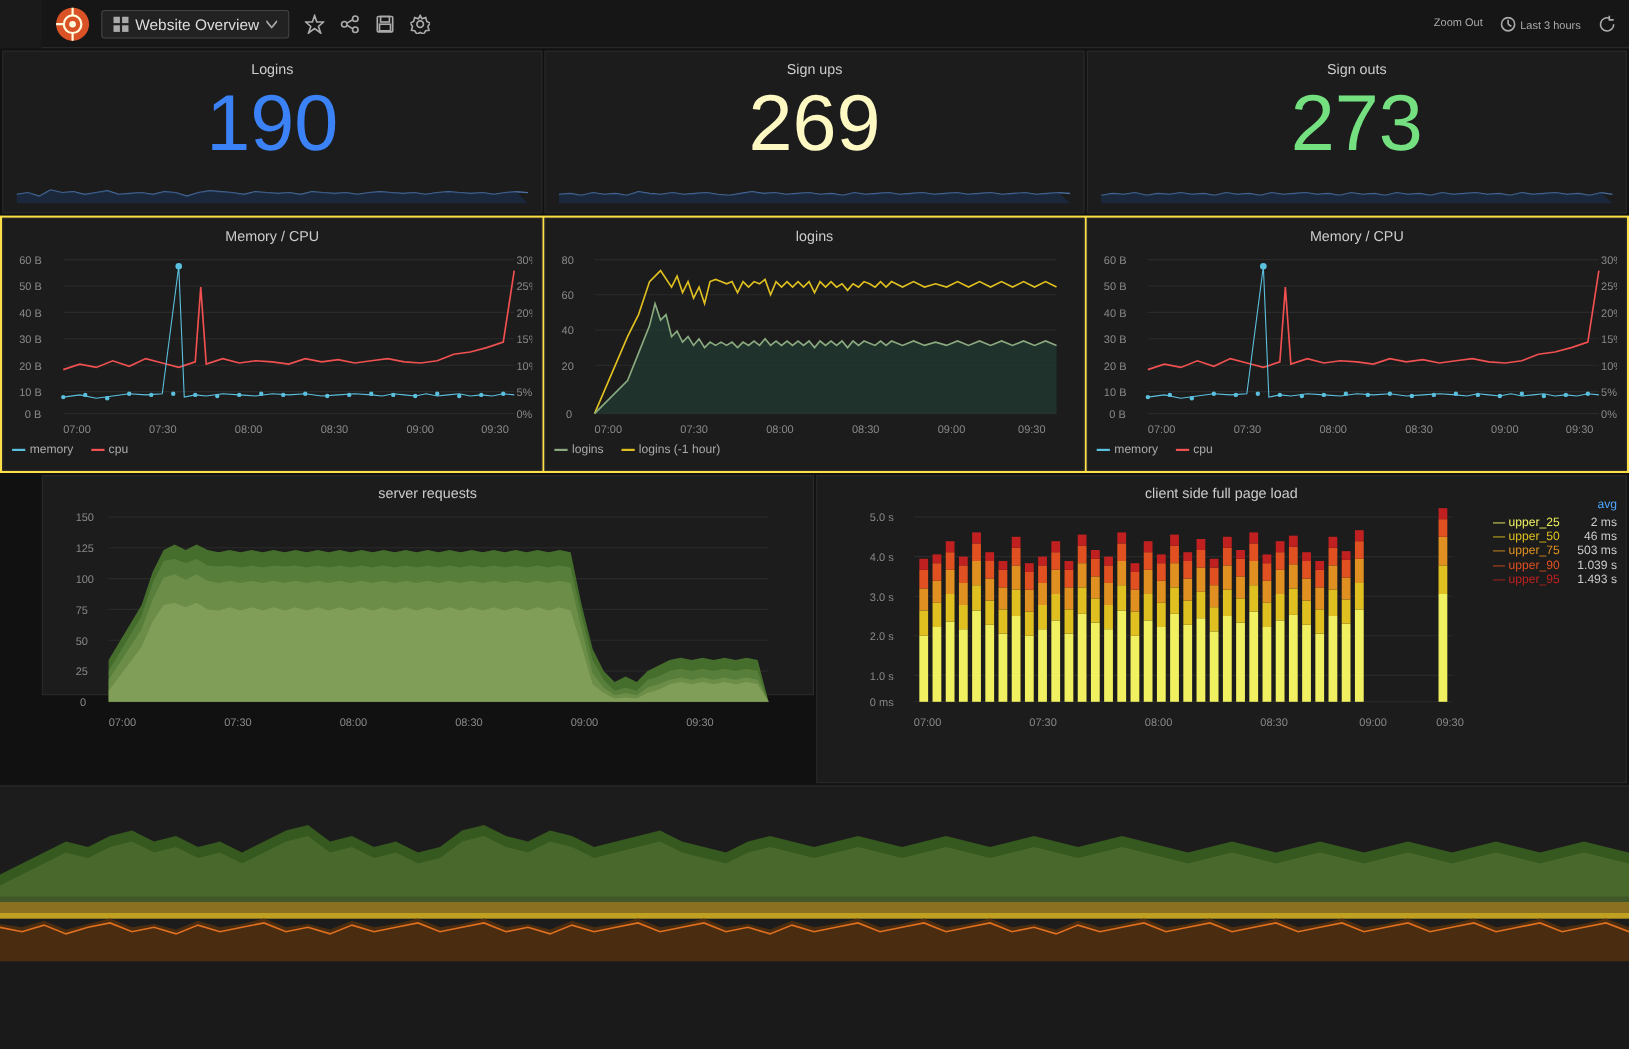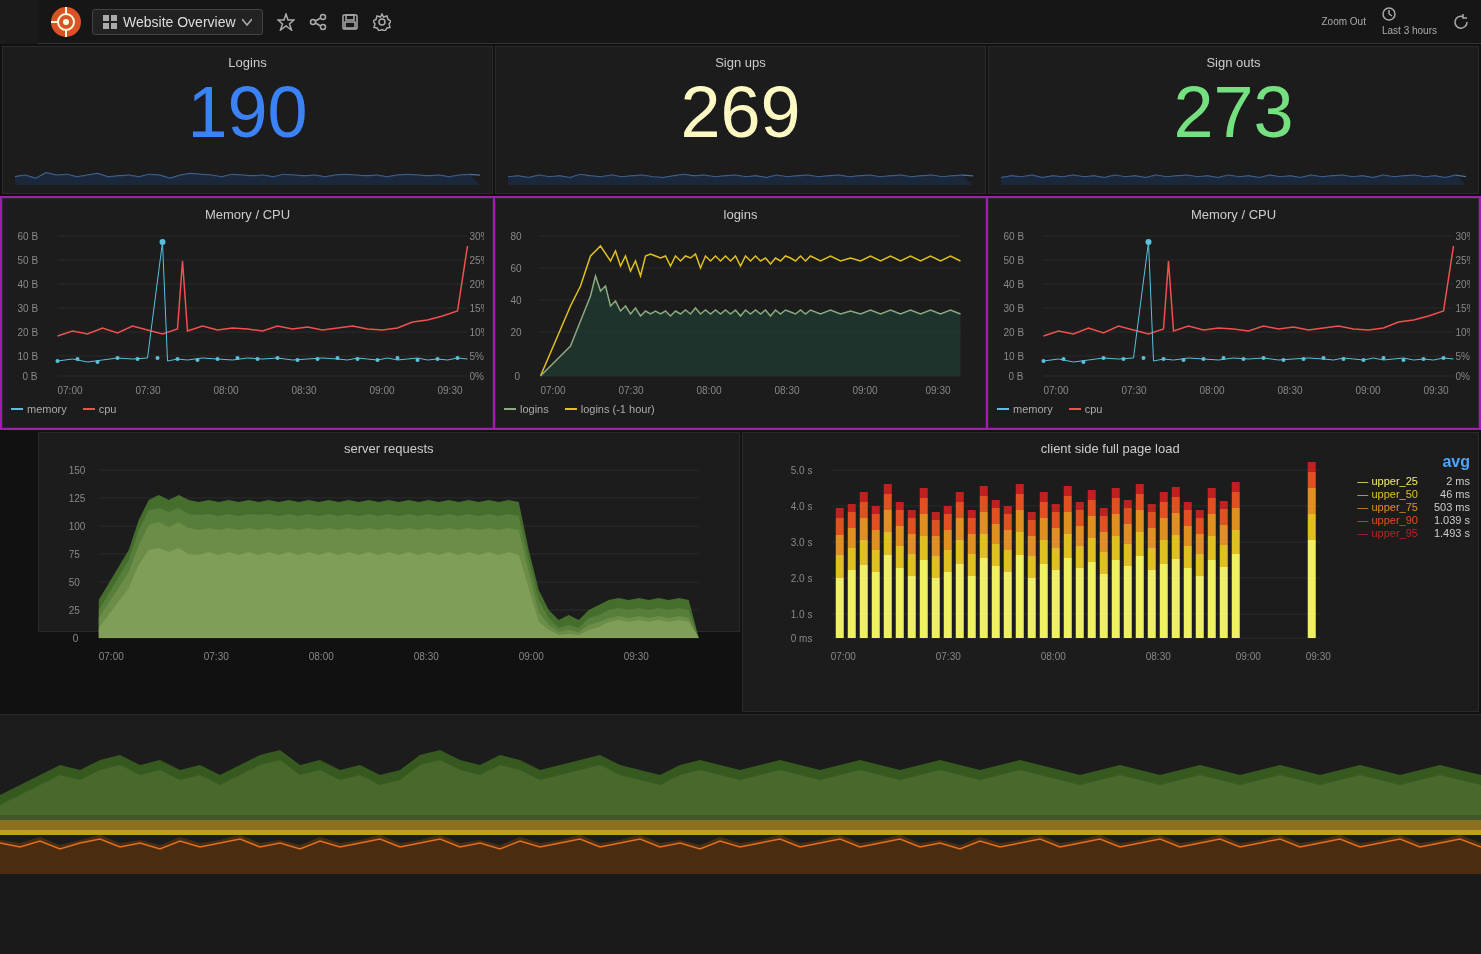--- a/index.html
+++ b/index.html
@@ -17,35 +17,35 @@
     .stat-row { display: grid; grid-template-columns: 1fr 1fr 1fr; gap: 2px; background: #111; padding: 2px; }
     .stat-panel { background: #1c1c1c; border: 1px solid #2a2a2a; padding: 8px 12px; position: relative; overflow: hidden; height: 148px; display: flex; flex-direction: column; }
     .stat-title { text-align: center; color: #ccc; font-size: 13px; font-weight: 500; margin-bottom: 2px; }
     .stat-value { text-align: center; font-size: 72px; font-weight: 300; line-height: 1; margin: 4px 0; }
     .stat-value.red { color: #3b82f6; }
     .stat-value.orange { color: #fef9c3; }
     .stat-value.green { color: #74e080; }
     .stat-sparkline { width: 100%; height: 40px; }
 
     
-    .chart-row-3 { display: grid; grid-template-columns: 1fr 1fr 1fr; gap: 2px; background: #a21caf; padding: 2px; }
+    .chart-row-3 { display: grid; grid-template-columns: 1fr 1fr 1fr; gap: 2px; background: #fde047; padding: 2px; }
     .chart-row-2 { display: grid; grid-template-columns: 1fr 1fr; gap: 2px; background: #111; padding: 2px; }
     .chart-panel { background: #1c1c1c; border: 1px solid #2a2a2a; padding: 8px; position: relative; }
     .chart-title { text-align: center; color: #ccc; font-size: 13px; font-weight: 500; margin-bottom: 4px; }
     .chart-area { width: 100%; position: relative; }
     .chart-legend { display: flex; gap: 16px; align-items: center; margin-top: 4px; font-size: 11px; color: #aaa; flex-wrap: wrap; }
     .legend-item { display: flex; align-items: center; gap: 4px; }
     .legend-dot { width: 12px; height: 2px; display: inline-block; }
 
     
     .overview-row { background: #1c1c1c; height: 160px; border-top: 1px solid #2a2a2a; position: relative; overflow: hidden; }
 
     
     .right-legend { position: absolute; right: 8px; top: 30px; font-size: 11px; }
-    .right-legend-avg { color: #4da6ff; font-size: 16px; font-weight: bold; text-align: right; margin-bottom: 2px; }
+    .right-legend-avg { color: #4da6ff; font-size: 11px; font-weight: normal; text-align: right; margin-bottom: 2px; }
     .right-legend-item { display: flex; justify-content: space-between; gap: 16px; margin-bottom: 1px; margin-left: 23px; }
 
     svg text { font-family: 'Helvetica Neue', Arial, sans-serif; }
 
     .y-label { font-size: 10px; fill: #888; }
     .x-label { font-size: 10px; fill: #888; }
     .grid-line { stroke: #2a2a2a; stroke-width: 1; }
   </style>
 </head>
 <body>
@@ -88,21 +88,21 @@
         <rect x="5" y="2" width="8" height="5" fill="none" stroke="#aaa" stroke-width="1.5"></rect>
         <rect x="4" y="9" width="10" height="6" fill="none" stroke="#aaa" stroke-width="1.5"></rect>
       </svg>
     <svg width="18" height="18" viewBox="0 0 18 18" style="cursor:pointer">
         <circle cx="9" cy="9" r="3" fill="none" stroke="#aaa" stroke-width="1.5"></circle>
         <path d="M9 1 L10.5 4 L14 3 L15 6.5 L18 8 L16 11 L17 14.5 L14 15 L12 18 L9 16.5 L6 18 L4 15 L1 14.5 L2 11 L0 8 L3 6.5 L4 3 L7.5 4 Z" fill="none" stroke="#aaa" stroke-width="1.5"></path>
       </svg>
   </div>
   <div class="topbar-right">
     <span style="cursor:pointer">Zoom Out</span>
-    <span style="cursor:pointer; display:flex; align-items:flex-start; gap:4px;flex-direction:column;">
+    <span style="cursor:pointer; display:flex; align-items:flex-end; gap:4px;">
       <svg width="14" height="14" viewBox="0 0 14 14">
           <circle cx="7" cy="7" r="6" fill="none" stroke="#aaa" stroke-width="1.5"></circle>
           <line x1="7" y1="3" x2="7" y2="7" stroke="#aaa" stroke-width="1.5"></line>
           <line x1="7" y1="7" x2="10" y2="9" stroke="#aaa" stroke-width="1.5"></line>
         </svg>
       <span>Last 3 hours</span>
     </span>
     <svg width="16" height="16" viewBox="0 0 16 16" style="cursor:pointer">
         <path d="M14 8 A6 6 0 1 1 10 2.5" fill="none" stroke="#aaa" stroke-width="1.5"></path>
         <polyline points="10,0 10,4 14,4" fill="none" stroke="#aaa" stroke-width="1.5"></polyline>

